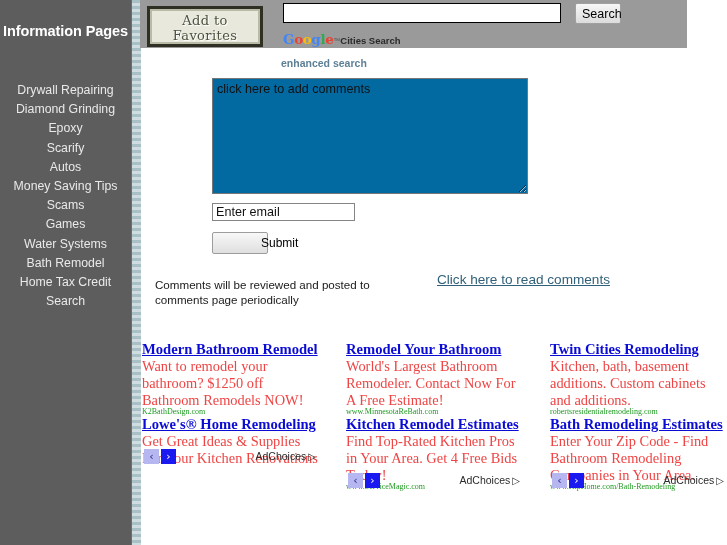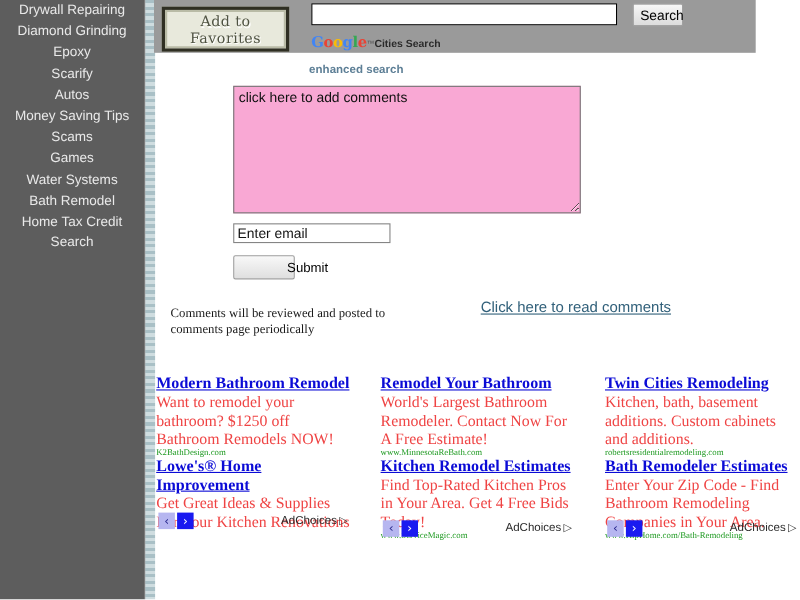--- a/index.html
+++ b/index.html
@@ -28,20 +28,21 @@
   #sidebar-title {
     color: #ffffff;
     font-size: 14.5px;
     font-weight: bold;
     text-align: center;
     padding-top: 23px;
     letter-spacing: -0.1px;
     white-space: nowrap;
   }
   #sidebar-nav {
+    margin-top: 42px;
   }
   .sidebar-link {
     display: block;
     color: #e9e9e9;
     font-size: 12.3px;
     text-align: center;
     text-decoration: none;
     padding: 0;
     line-height: 19.2px;
     white-space: nowrap;
@@ -174,21 +175,21 @@
 
   
   #comment-textarea {
     position: absolute;
     left: 212px;
     top: 78px;
     width: 316px;
     height: 116px;
     box-sizing: border-box;
     border: 1px solid #767676;
-    background: #f9a8d4;
+    background: #0369a1;
     font-family: "Liberation Sans", sans-serif;
     font-size: 12.6px;
     color: #111;
     padding: 3px 4px;
     resize: both;
     overflow: auto;
   }
   #email-input {
     position: absolute;
     left: 212px;
@@ -222,21 +223,20 @@
 
   
   #comment-notice {
     position: absolute;
     left: 155px;
     top: 278px;
     width: 230px;
     font-size: 11.6px;
     line-height: 14.5px;
     color: #1a1a1a;
-    font-family: Liberation Serif, serif;
   }
   #read-comments-link {
     position: absolute;
     left: 437px;
     top: 272px;
     font-size: 13.6px;
     color: #31607a;
     text-decoration: underline;
   }
 
@@ -332,20 +332,21 @@
   }
   .adchoices .tri {
     font-size: 10px;
     margin-left: 2px;
   }
 </style>
 </head>
 <body>
 
 <div id="sidebar">
+  <div id="sidebar-title">Information Pages</div>
   <nav id="sidebar-nav">
       <a class="sidebar-link" href="#">Drywall Repairing</a>
       <a class="sidebar-link" href="#">Diamond Grinding</a>
       <a class="sidebar-link" href="#">Epoxy</a>
       <a class="sidebar-link" href="#">Scarify</a>
       <a class="sidebar-link" href="#">Autos</a>
       <a class="sidebar-link" href="#">Money Saving Tips</a>
       <a class="sidebar-link" href="#">Scams</a>
       <a class="sidebar-link" href="#">Games</a>
       <a class="sidebar-link" href="#">Water Systems</a>
@@ -385,21 +386,21 @@
 <a id="read-comments-link" href="#">Click here to read comments</a>
 
 <div id="ads">
   <div class="ad-col" id="ad-col-0">
       <div class="ad-block">
         <a class="ad-title" href="#">Modern Bathroom Remodel</a>
         <div class="ad-desc">Want to remodel your bathroom? $1250 off Bathroom Remodels NOW!</div>
         <span class="ad-url">K2BathDesign.com</span>
       </div>
       <div class="ad-block">
-        <a class="ad-title" href="#">Lowe's® Home Improvement</a>
+        <a class="ad-title" href="#">Lowe's® Home Remodeling</a>
         <div class="ad-desc">Get Great Ideas &amp; Supplies For Your Kitchen Renovations</div>
       </div>
       <div class="ad-footer">
         <div class="arrow-group">
           <div class="arrow-btn arrow-prev">‹</div>
           <div class="arrow-btn arrow-next">›</div>
         </div>
         <div class="adchoices"><span>AdChoices</span><span class="tri">▷</span></div>
       </div>
     </div>
@@ -422,21 +423,21 @@
         <div class="adchoices"><span>AdChoices</span><span class="tri">▷</span></div>
       </div>
     </div>
   <div class="ad-col" id="ad-col-2">
       <div class="ad-block">
         <a class="ad-title" href="#">Twin Cities Remodeling</a>
         <div class="ad-desc">Kitchen, bath, basement additions. Custom cabinets and additions.</div>
         <span class="ad-url">robertsresidentialremodeling.com</span>
       </div>
       <div class="ad-block">
-        <a class="ad-title" href="#">Bath Remodeler Estimates</a>
+        <a class="ad-title" href="#">Bath Remodeling Estimates</a>
         <div class="ad-desc">Enter Your Zip Code - Find Bathroom Remodeling Companies in Your Area.</div>
         <span class="ad-url">www.HipHome.com/Bath-Remodeling</span>
       </div>
       <div class="ad-footer">
         <div class="arrow-group">
           <div class="arrow-btn arrow-prev">‹</div>
           <div class="arrow-btn arrow-next">›</div>
         </div>
         <div class="adchoices"><span>AdChoices</span><span class="tri">▷</span></div>
       </div>

